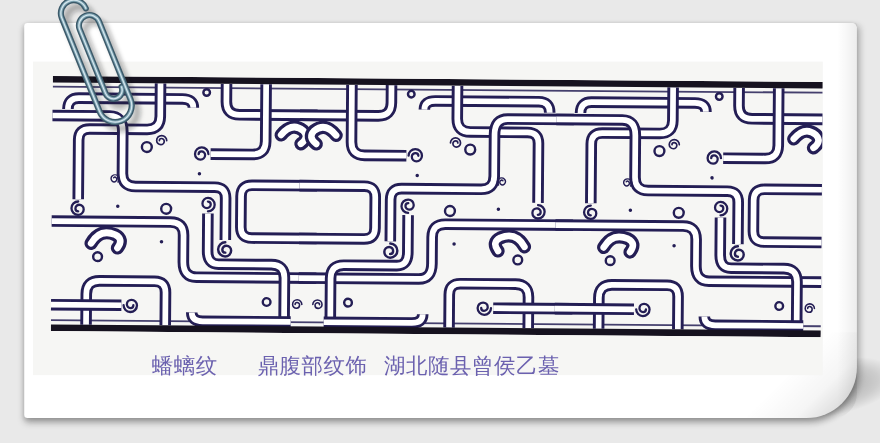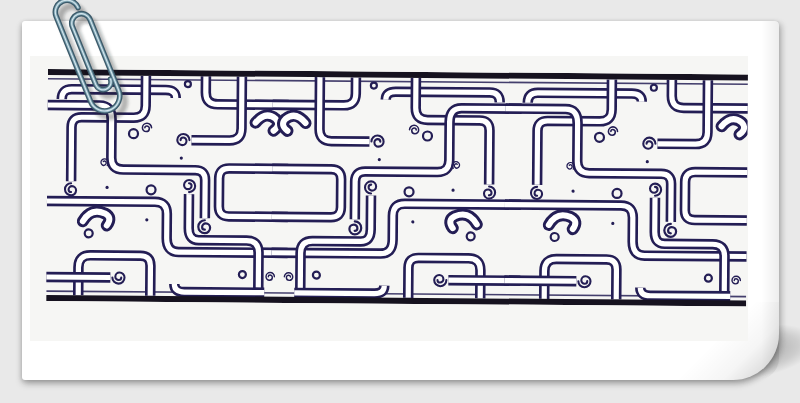--- a/index.html
+++ b/index.html
@@ -162,20 +162,23 @@
         <rect class="thin" x="0" y="221.3" width="700" height="1.6"></rect>
         <use href="#tile"></use>
         <use href="#tile" transform="translate(466,0) scale(-1,1)"></use>
         <use href="#tile" transform="translate(466,0)"></use>
         <rect class="bar" x="0" y="0" width="700" height="6"></rect>
         <rect class="bar" x="0" y="226" width="700" height="6"></rect>
       </g>
     </svg>
   </div>
 
+  <div class="caption">
+    <span class="t1">蟠螭纹</span><span class="t2">鼎腹部纹饰</span><span class="t3">湖北随县曾侯乙墓</span>
+  </div>
 
   <svg class="clip" viewBox="0 0 180 160">
     <defs>
       <filter id="cblur" x="-30%" y="-30%" width="160%" height="160%">
           <feGaussianBlur stdDeviation="1.6"></feGaussianBlur>
         </filter>
       <path id="wire" d="M 21 10 A 10.5 10.5 0 0 0 0 10 L 0 92 A 13.5 13.5 0 0 0 27 92 L 27 24 A 8.5 8.5 0 0 0 10 24 L 10 80 A 7 7 0 0 0 24 80"></path>
     </defs>
     <use href="#wire" class="wire-shadow" transform="translate(33,18) rotate(-22) scale(1.12)" filter="url(#cblur)"></use>
     <g transform="translate(28,12) rotate(-22) scale(1.12)">

